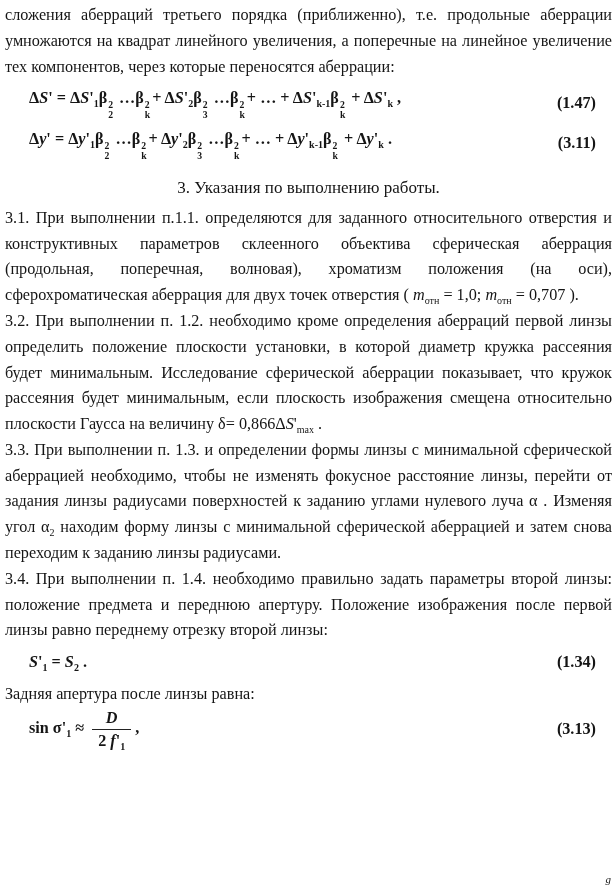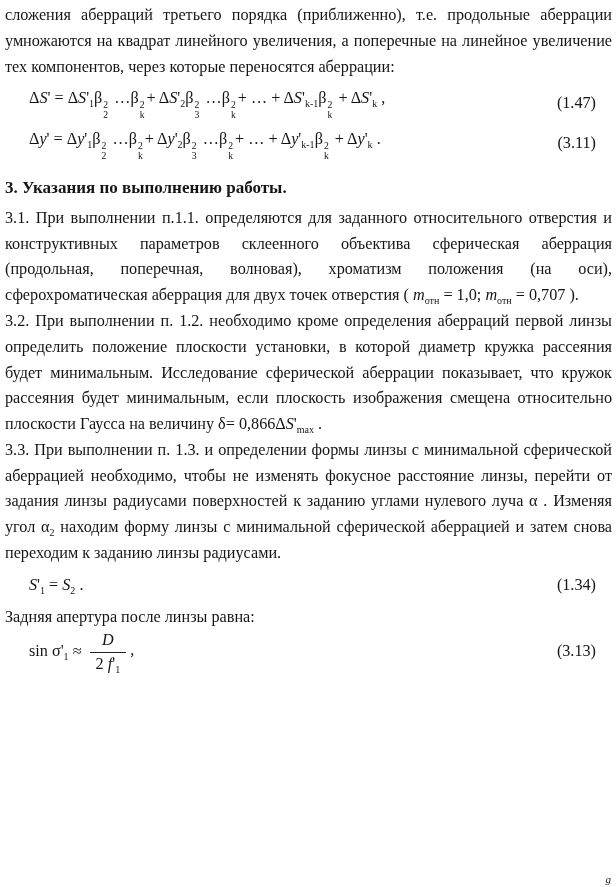--- a/index.html
+++ b/index.html
@@ -13,30 +13,31 @@
     color: #151515;
     font-family: "Liberation Serif", "DejaVu Serif", serif;
     font-size: 16.2px;
     line-height: 25.8px;
     padding: 3px 4px 0 5px;
   }
   .para { margin: 0; text-align: justify; }
   .para.indent { text-indent: 42px; }
   .heading {
     font-size: 17px;
-    font-weight: bold;
+    font-weight: normal;
     margin: 14px 0 5px 0;
-    text-align: left;
+    text-align: center;
   }
   .eq-row {
     display: flex;
     justify-content: space-between;
     align-items: center;
     margin: 6px 0;
     padding-left: 24px;
+    font-weight: bold;
   }
   .eq-body { white-space: nowrap; }
   .eq-num { padding-right: 16px; font-style: normal; }
   sub, sup { font-size: 0.62em; line-height: 0; }
   i { font-family: "Liberation Serif", "DejaVu Serif", serif; }
   .stk {
     display: inline-flex;
     flex-direction: column;
     align-items: flex-start;
     vertical-align: -0.5em;
@@ -112,20 +113,21 @@
 
   <h2 class="heading">3. Указания по выполнению работы.</h2>
 
   <p class="para">3.1. При выполнении п.1.1. определяются для заданного относительного отверстия и конструктивных параметров склеенного объектива сферическая аберрация (продольная, поперечная, волновая), хроматизм положения (на оси), сферохроматическая аберрация для двух точек отверстия ( <i>m</i><sub>отн</sub> = 1,0; <i>m</i><sub>отн</sub> = 0,707 ).</p>
 
 
   <p class="para">3.2. При выполнении п. 1.2. необходимо кроме определения аберраций первой линзы определить положение плоскости установки, в которой диаметр кружка рассеяния будет минимальным. Исследование сферической аберрации показывает, что кружок рассеяния будет минимальным, если плоскость изображения смещена относительно плоскости Гаусса на величину δ= 0,866Δ<i>S</i>'<sub>max</sub> .</p>
 
   <p class="para">3.3. При выполнении п. 1.3. и определении формы линзы с минимальной сферической аберрацией необходимо, чтобы не изменять фокусное расстояние линзы, перейти от задания линзы радиусами поверхностей к заданию углами нулевого луча α . Изменяя угол α<sub>2</sub> находим форму линзы с минимальной сферической аберрацией и затем снова переходим к заданию линзы радиусами.</p>
 
+  <p class="para">3.4. При выполнении п. 1.4. необходимо правильно задать параметры второй линзы: положение предмета и переднюю апертуру. Положение изображения после первой линзы равно переднему отрезку второй линзы:</p>
 
   <div class="eq-row">
     <span class="eq-body"><i>S</i>'<sub>1</sub> = <i>S</i><sub>2</sub> .</span>
     <span class="eq-num">(1.34)</span>
   </div>
 
   <p class="para">Задняя апертура после линзы равна:</p>
 
   <div class="eq-row eq-frac-row">
     <span class="eq-body">

